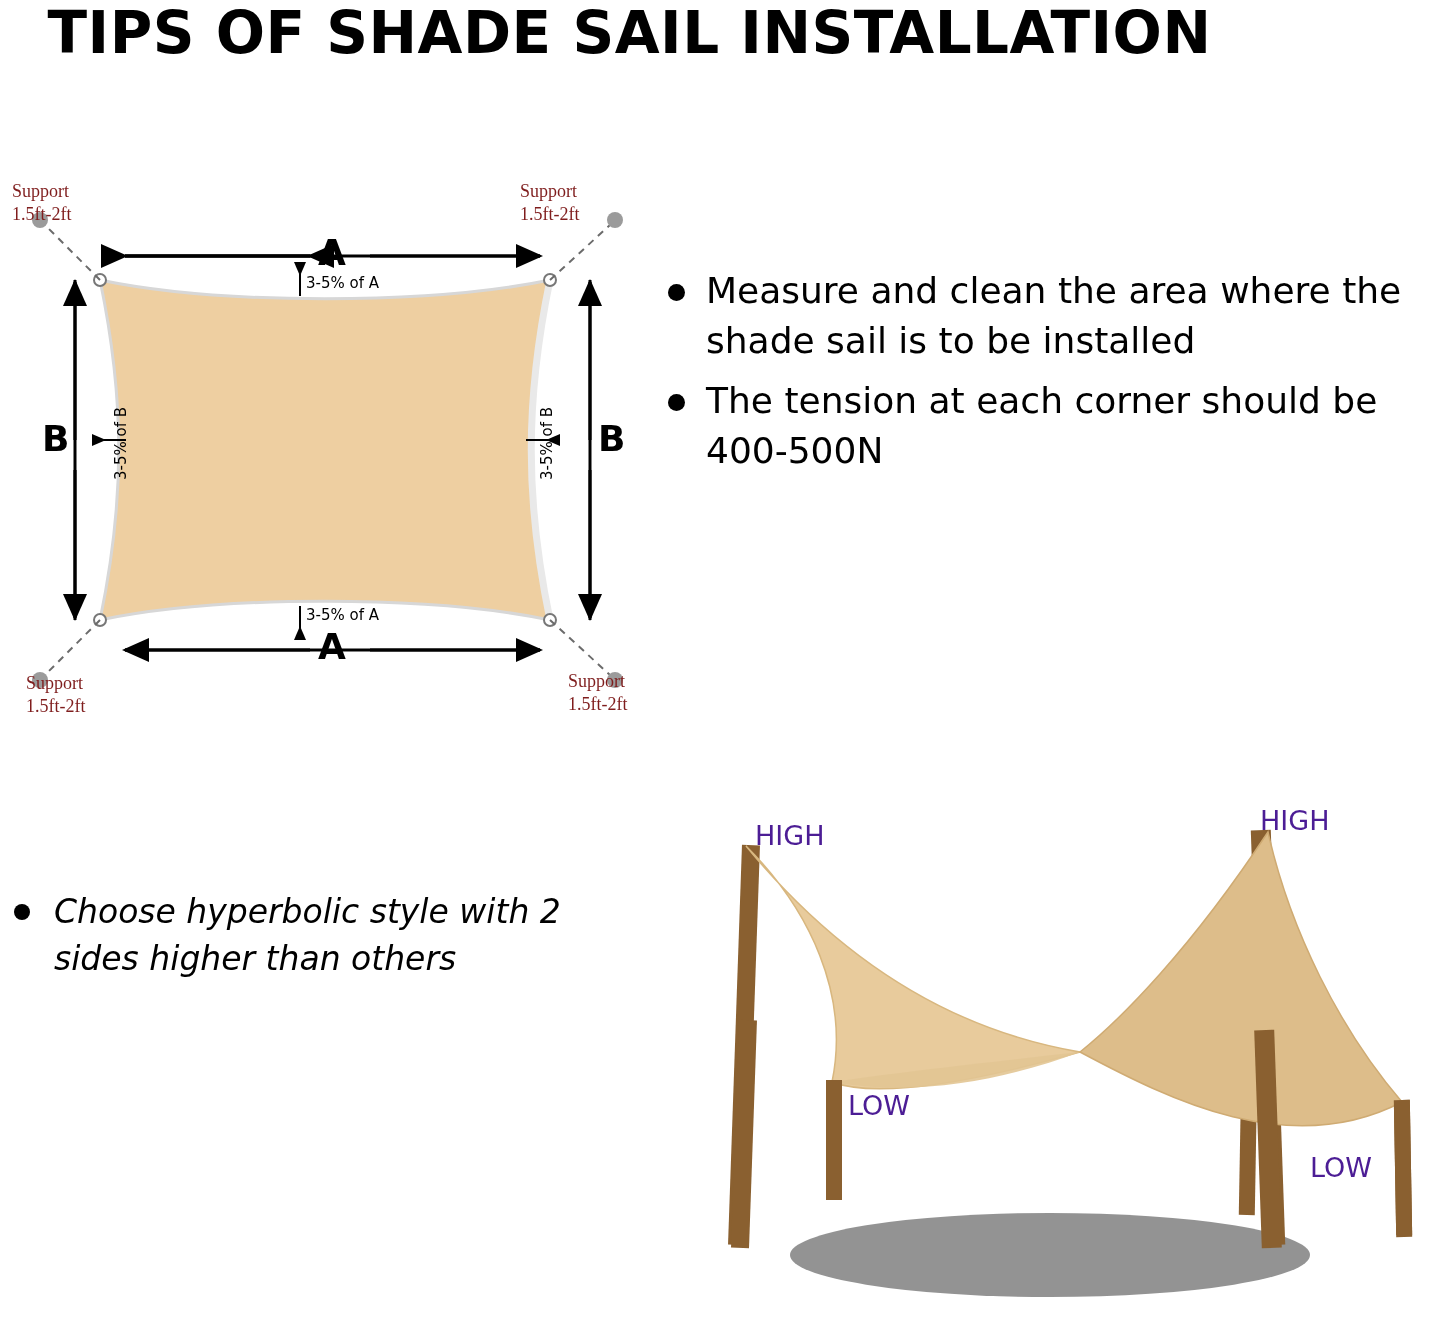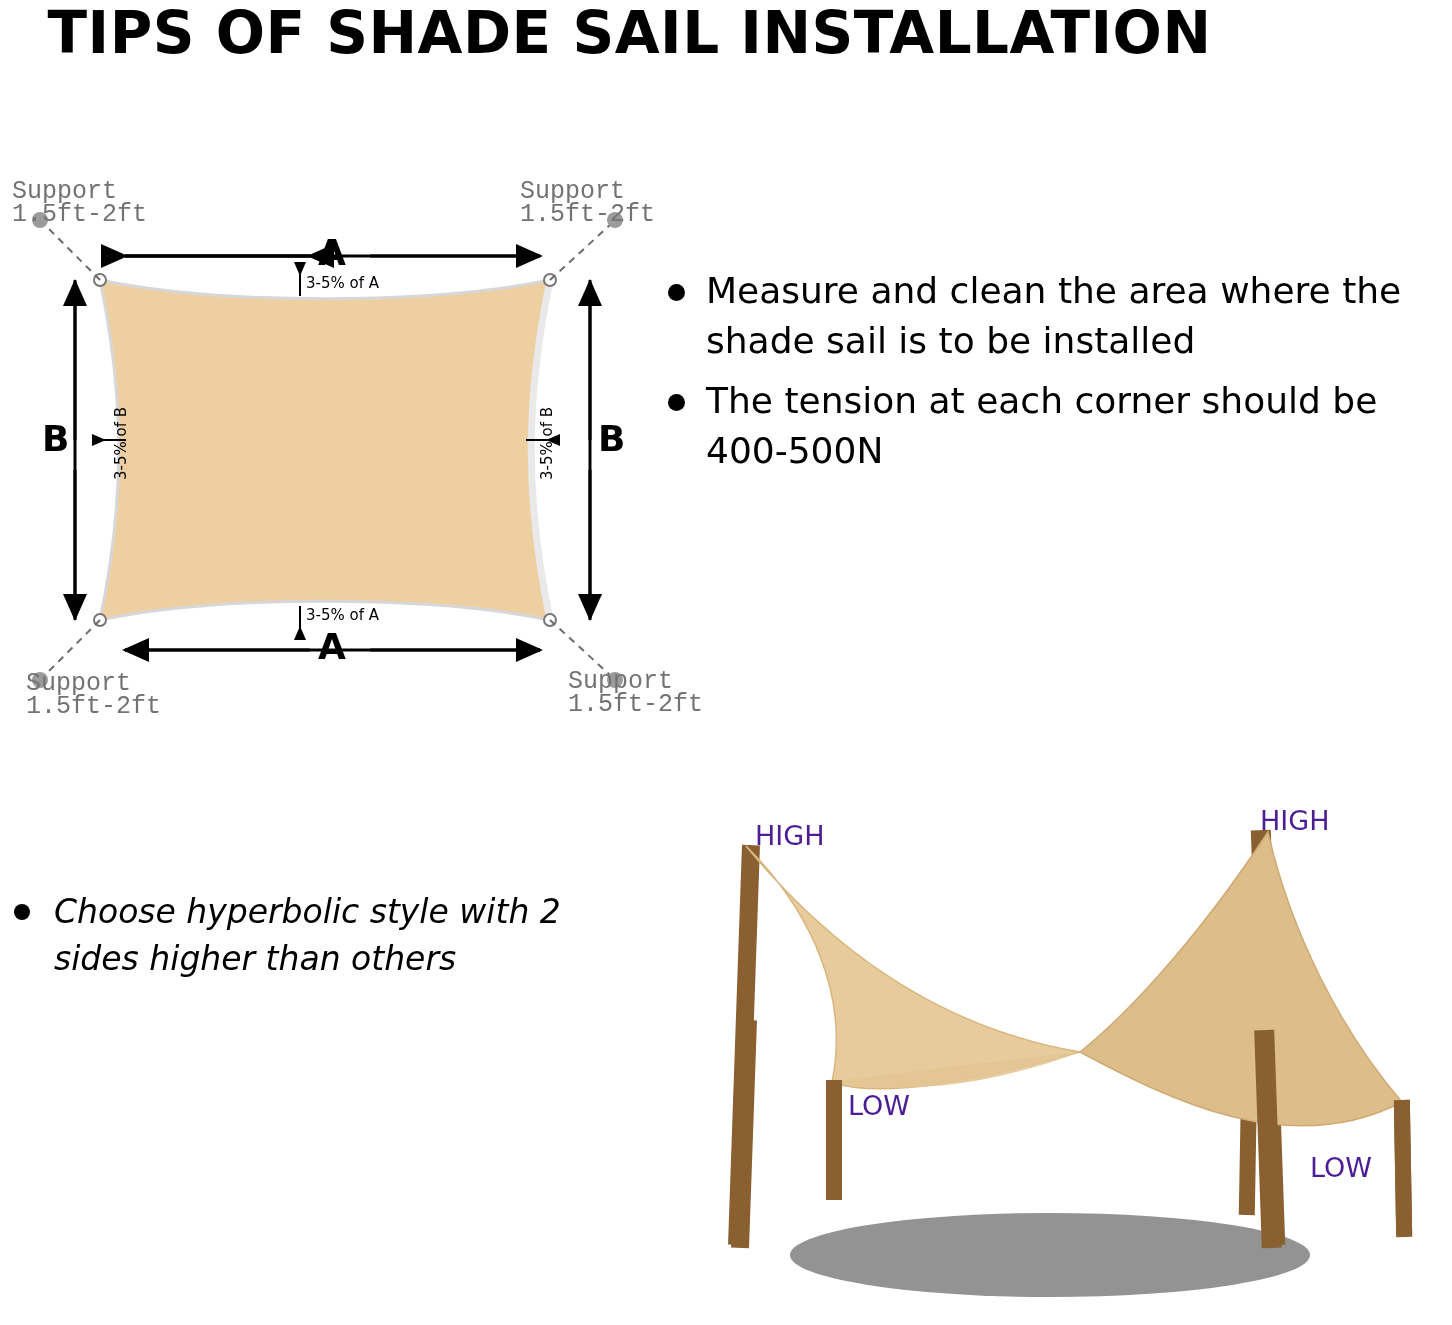--- a/index.html
+++ b/index.html
@@ -36,24 +36,24 @@
     position: absolute;
     left: 0px;
     top: 150px;
     width: 660px;
     height: 600px;
   }
   .top-diagram svg { display: block; }
 
   .lbl {
     position: absolute;
-    font-family: Liberation Mono, monospace;
-    font-size: 25px;
+    font-family: Liberation Serif, serif;
+    font-size: 18px;
     line-height: 23px;
-    color: #737373;
+    color: #7f1d1d;
     white-space: nowrap;
   }
   .lbl-small {
     position: absolute;
     font-family: "DejaVu Sans", sans-serif;
     font-size: 15px;
     line-height: 18px;
     color: #000;
     white-space: nowrap;
   }

